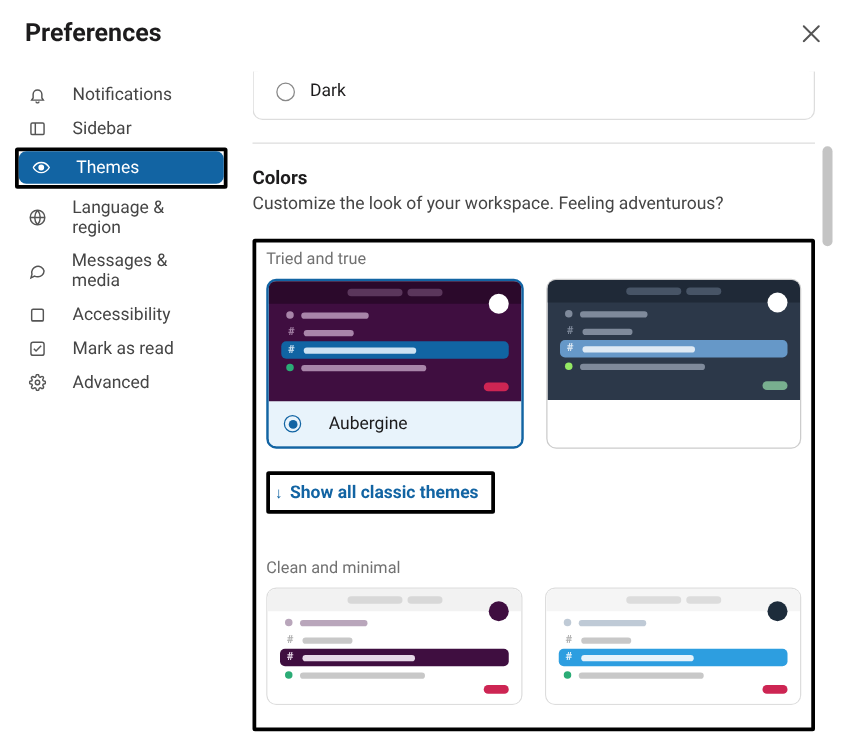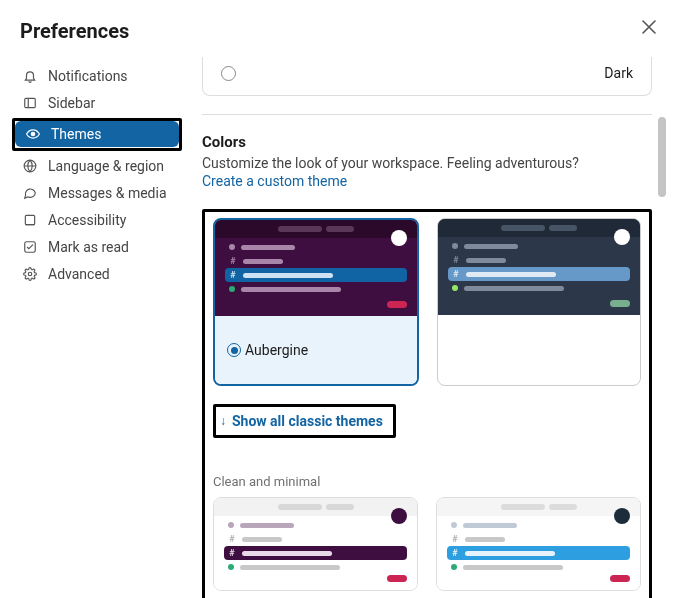--- a/index.html
+++ b/index.html
@@ -7,35 +7,35 @@
     font-family: -apple-system, BlinkMacSystemFont, "Segoe UI", Roboto, Helvetica, Arial, sans-serif;
     font-size: 14px;
     color: #1d1c1d;
     background: #fff;
     width: 680px;
     height: 598px;
     overflow: hidden;
   }
   .header {
     display: flex;
-    align-items: flex-end;
+    align-items: flex-start;
     justify-content: space-between;
     padding: 14px 20px 14px 20px;
   }
   .header h1 { font-size: 20px; font-weight: 700; }
   .close-btn { background: none; border: none; cursor: pointer; font-size: 18px; color: #555; padding: 4px; }
   .body { display: flex; }
   .sidebar {
     width: 192px;
     padding: 6px 10px 0 12px;
   }
   .sidebar-item {
     display: flex;
     align-items: center;
-    gap: 10px;
+    gap: 20px;
     padding: 5px 10px;
     border-radius: 6px;
     color: #454545;
     cursor: pointer;
     margin-bottom: 1px;
   }
   .sidebar-item.active {
     background: #1264a3;
     color: #fff;
   }
@@ -75,21 +75,20 @@
     display:flex;
     align-items:center;
     gap: 12px;
     padding: 8px 18px 14px 18px;
     border: 1px solid #ddd;
     border-top:none;
     border-bottom-left-radius:8px;
     border-bottom-right-radius:8px;
     margin-bottom: 18px;
     margin-left: 0;
-    justify-content: space-between;
   }
   .radio-circle { width:15px; height:15px; border:1.5px solid #888; border-radius:50%; }
   .radio-label { color:#1d1c1d; }
 
   .divider { border-top:1px solid #ddd; margin: 0 0 18px 0; }
 
   h3.section-title { font-size: 15px; font-weight:700; margin-bottom: 4px; }
   .section-desc { color:#454545; margin-bottom: 2px; }
   .link { color:#1264a3; cursor:pointer; }
 
@@ -100,21 +99,21 @@
   .theme-card {
     flex:1;
     border:1px solid #ccc;
     border-radius:8px;
     overflow:hidden;
     background:#fff;
     cursor:pointer;
   }
   .theme-card.selected { border:2px solid #1264a3; }
   .theme-preview { height: 96px; position:relative; }
-  .theme-footer { display:flex; align-items:center; gap:4px; padding: 26px 12px; }
+  .theme-footer { display:flex; align-items:center; gap:22px; padding: 10px 12px; }
   .theme-footer .radio { width:14px;height:14px;border-radius:50%;border:1.5px solid #888;display:inline-flex;align-items:center;justify-content:center;}
   .theme-footer .radio.checked { border-color:#1264a3; }
   .theme-footer .radio.checked::after { content:""; width:7px;height:7px;border-radius:50%;background:#1264a3;}
   .theme-footer.selected { background:#e8f3fb; }
 
   .preview-stage { position:absolute; inset:0; }
   .tp-tabbar { height:18px; display:flex; align-items:center; justify-content:center; gap:4px; }
   .tp-tab { height:6px; border-radius:3px; }
   .tp-body { padding: 2px 10px 6px 10px; }
   .tp-line { display:flex; align-items:center; gap:6px; height:14px; border-radius:4px; padding:0 4px;}
@@ -236,23 +235,23 @@
 
       <div class="radio-row">
         <span class="radio-circle"></span>
         <span class="radio-label">Dark</span>
       </div>
 
       <div class="divider"></div>
 
       <h3 class="section-title">Colors</h3>
       <div class="section-desc">Customize the look of your workspace. Feeling adventurous?</div>
-      <div class="link">Create a custom theme</div>
 
       <div class="themes-area highlight-box">
+        <div class="group-label">Tried and true</div>
 
         <div class="theme-row">
 
           <div class="theme-card selected">
             <div class="theme-preview">
               <div class="preview-stage" style="background:#3F0E40;">
                 <div class="tp-tabbar" style="background:#2b092b;">
                   <div class="tp-tab" style="width:44px;background:#5a365b;"></div>
                   <div class="tp-tab" style="width:28px;background:#5a365b;"></div>
                 </div>

